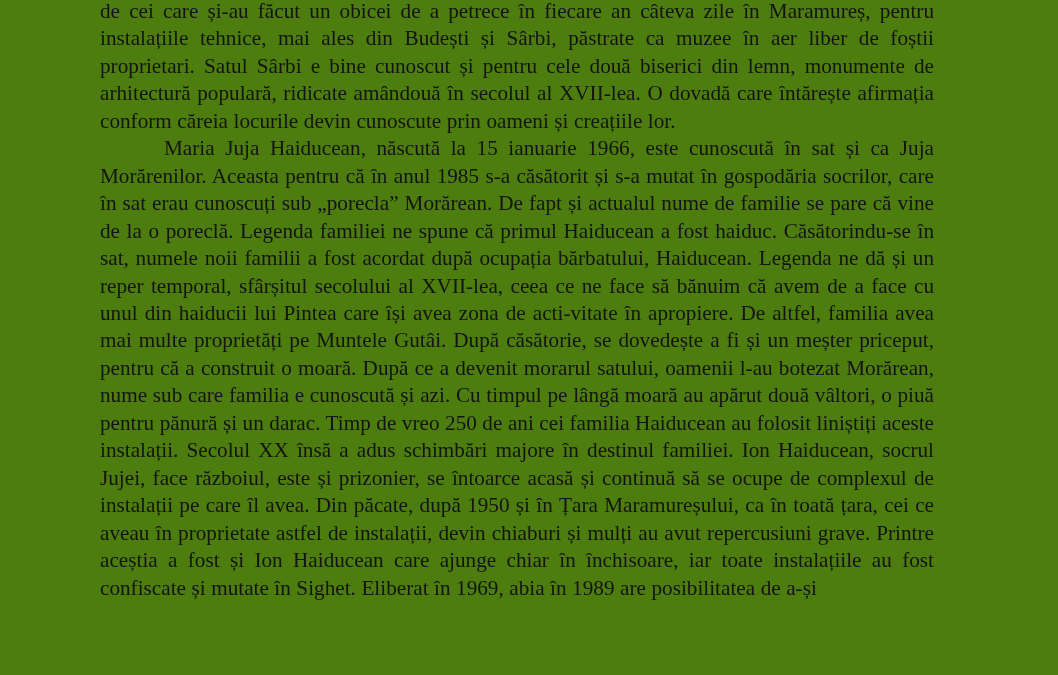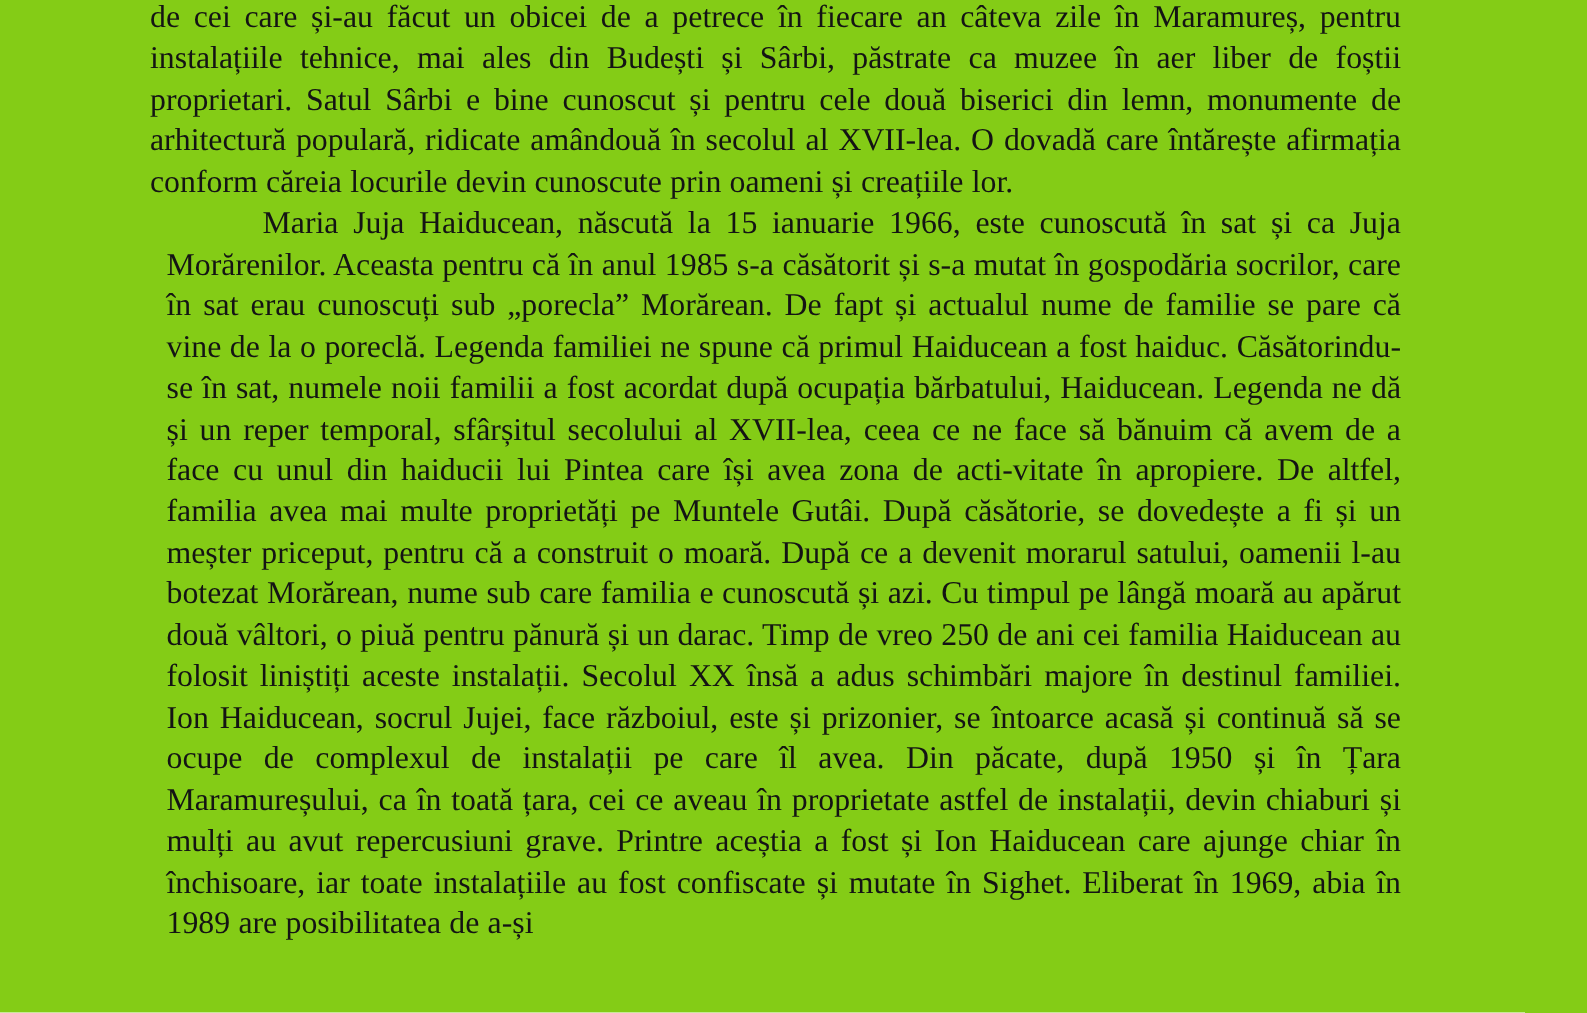--- a/index.html
+++ b/index.html
@@ -11,21 +11,21 @@
     width: 1058px;
     height: 675px;
     overflow: hidden;
     font-family: "Liberation Serif", "DejaVu Serif", serif;
     color: #141414;
   }
   .page {
     position: relative;
     width: 1058px;
     height: 675px;
-    background: #84cc16;
+    background: #4d7c0f;
     overflow: hidden;
   }
   .text-column {
     position: absolute;
     left: 100px;
     top: -2px;
     width: 834px;
     text-align: justify;
     text-justify: inter-word;
     font-size: 21.2px;
@@ -36,21 +36,20 @@
   .para {
     margin: 0;
     text-indent: 0;
     text-align: justify;
   }
   .para.indented {
     text-indent: 64px;
   }
   .para:last-child {
     text-align: justify;
-    margin-left: 11px;
   }
 </style>
 </head>
 <body>
 
 <div class="page">
   <div class="text-column">
     <p class="para">de cei care și-au făcut un obicei de a petrece în fiecare an câteva zile în Maramureș, pentru instalațiile tehnice, mai ales din Budești și Sârbi, păstrate ca muzee în aer liber de foștii proprietari. Satul Sârbi e bine cunoscut și pentru cele două biserici din lemn, monumente de arhitectură populară, ridicate amândouă în secolul al XVII-lea. O dovadă care întărește afirmația conform căreia locurile devin cunoscute prin oameni și creațiile lor.</p>
     <p class="para indented">Maria Juja Haiducean, născută la 15 ianuarie 1966, este cunoscută în sat și ca Juja Morărenilor. Aceasta pentru că în anul 1985 s-a căsătorit și s-a mutat în gospodăria socrilor, care în sat erau cunoscuți sub „porecla” Morărean. De fapt și actualul nume de familie se pare că vine de la o poreclă. Legenda familiei ne spune că primul Haiducean a fost haiduc. Căsătorindu-se în sat, numele noii familii a fost acordat după ocupația bărbatului, Haiducean. Legenda ne dă și un reper temporal, sfârșitul secolului al XVII-lea, ceea ce ne face să bănuim că avem de a face cu unul din haiducii lui Pintea care își avea zona de acti-vitate în apropiere. De altfel, familia avea mai multe proprietăți pe Muntele Gutâi. După căsătorie, se dovedește a fi și un meșter priceput, pentru că a construit o moară. După ce a devenit morarul satului, oamenii l-au botezat Morărean, nume sub care familia e cunoscută și azi. Cu timpul pe lângă moară au apărut două vâltori, o piuă pentru pănură și un darac. Timp de vreo 250 de ani cei familia Haiducean au folosit liniștiți aceste instalații. Secolul XX însă a adus schimbări majore în destinul familiei. Ion Haiducean, socrul Jujei, face războiul, este și prizonier, se întoarce acasă și continuă să se ocupe de complexul de instalații pe care îl avea. Din păcate, după 1950 și în Țara Maramureșului, ca în toată țara, cei ce aveau în proprietate astfel de instalații, devin chiaburi și mulți au avut repercusiuni grave. Printre aceștia a fost și Ion Haiducean care ajunge chiar în închisoare, iar toate instalațiile au fost confiscate și mutate în Sighet. Eliberat în 1969, abia în 1989 are posibilitatea de a-și</p>
   </div>

